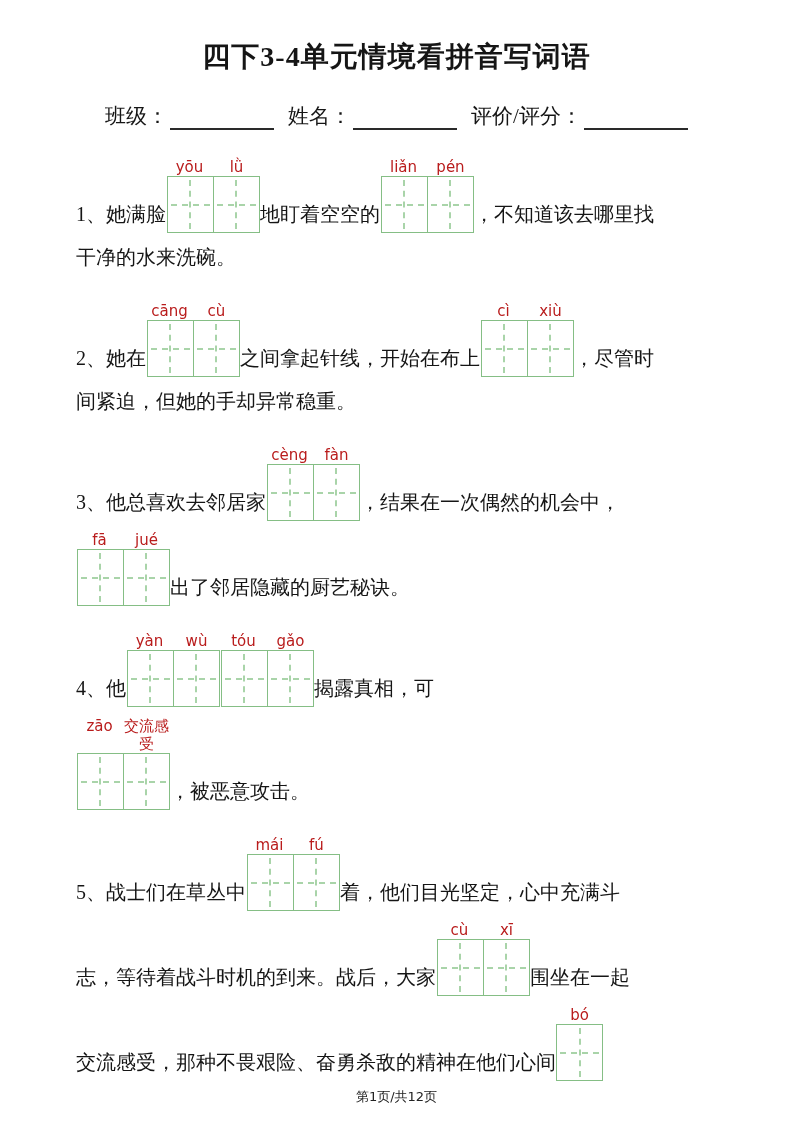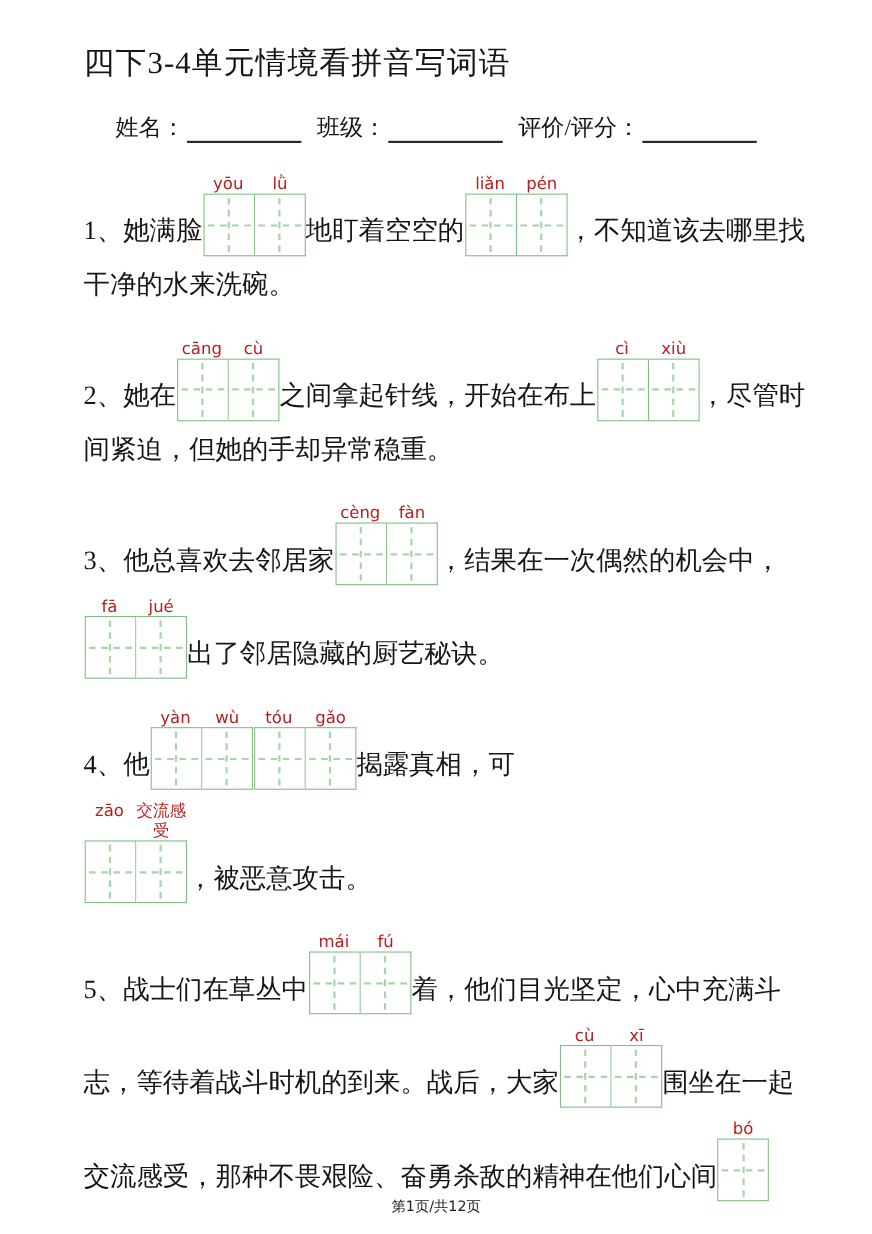--- a/index.html
+++ b/index.html
@@ -9,23 +9,23 @@
     margin:0 auto;
     background:#ffffff;
     font-family:"Liberation Serif", serif;
     color:#151515;
     overflow:hidden;
     box-sizing:border-box;
     padding:30px 76px 0 76px;
   }
   .title {
     margin:8px 0 26px 0;
-    text-align:left;
+    text-align:center;
     font-size:28px;
-    font-weight:normal;
+    font-weight:bold;
     letter-spacing:1px;
   }
   .header-fields {
     display:flex;
     justify-content:center;
     align-items:flex-end;
     font-size:21px;
     margin-bottom:26px;
   }
   .hf { display:flex; align-items:flex-end; }
@@ -37,21 +37,21 @@
     margin:0 14px 2px 2px;
   }
   .hf:last-child .hf-line { margin-right:0; }
 
   .sentences { }
   .sentence { margin-top:26px; }
   .sentence:first-child { margin-top:0; }
   .line { display:flex; align-items:flex-end; }
   .line + .line { margin-top:10px; }
   .seg-text {
-    font-size:24px;
+    font-size:20px;
     line-height:1.4;
     padding-bottom:5px;
     white-space:pre;
   }
   .box-group { display:flex; flex-direction:column; align-items:center; flex:0 0 auto; }
   .pinyin-row { display:flex; }
   .pinyin {
     width:47px;
     text-align:center;
     font-family:"DejaVu Sans", sans-serif;
@@ -94,25 +94,25 @@
 </style>
 </head>
 <body>
 
 <div class="page">
 
   <h1 class="title">四下3-4单元情境看拼音写词语</h1>
 
   <div class="header-fields">
     <span class="hf">
-      <span class="hf-label">姓名：</span>
+      <span class="hf-label">班级：</span>
       <span class="hf-line"></span>
     </span>
     <span class="hf">
-      <span class="hf-label">班级：</span>
+      <span class="hf-label">姓名：</span>
       <span class="hf-line"></span>
     </span>
     <span class="hf">
       <span class="hf-label">评价/评分：</span>
       <span class="hf-line"></span>
     </span>
   </div>
 
   <div class="sentences">
       <div class="sentence">

